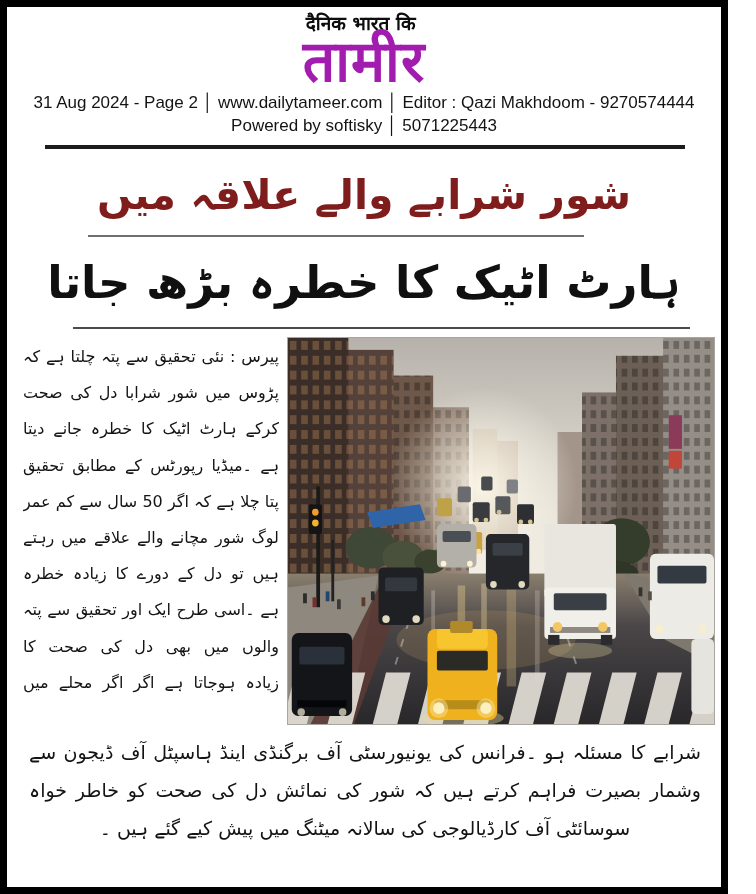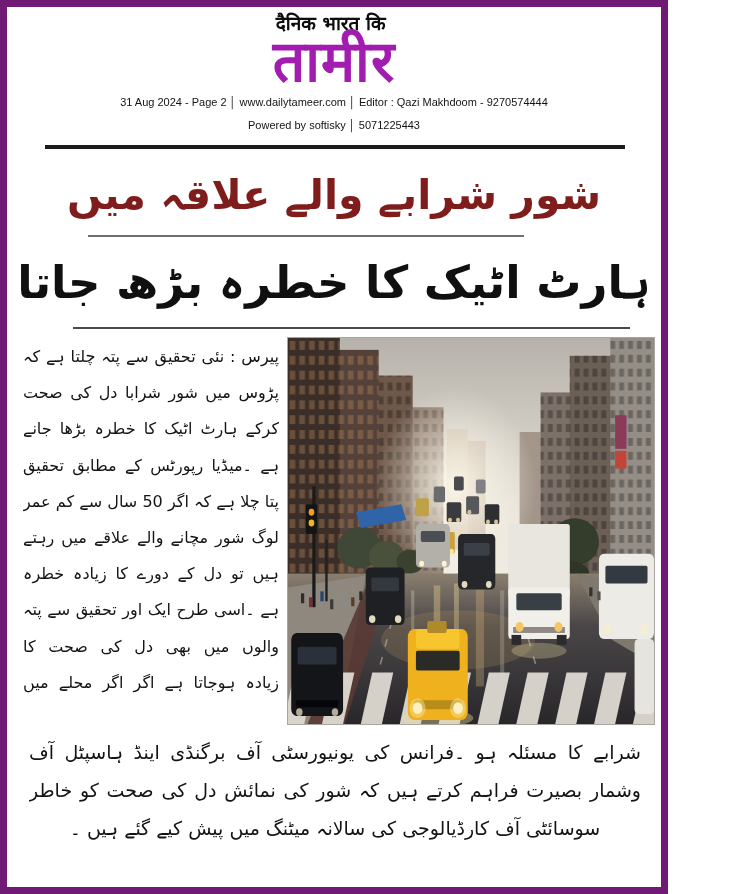--- a/index.html
+++ b/index.html
@@ -1,27 +1,27 @@
 <!DOCTYPE html>
 <html><head>
 <meta charset="utf-8">
 <style>
   html,body { margin:0; padding:0; background:#ffffff; }
   .page {
-    position:relative; width:668px; height:894px; box-sizing:border-box;
-    border:7px solid #701a75; background:#fff; overflow:hidden;
+    position:relative; width:728px; height:894px; box-sizing:border-box;
+    border:7px solid #000000; background:#fff; overflow:hidden;
     font-family:"DejaVu Sans", sans-serif; color:#141414;
   }
   
   .masthead { text-align:center; padding-top:5px; }
   .masthead-inner { display:inline-block; text-align:left; }
   .tagline { font-weight:bold; font-size:19px; color:#0d0d0d; margin:0 0 0 3px; line-height:22px; }
   .title { margin:0; font-weight:bold; font-size:57px; line-height:54px; color:#a21caf; letter-spacing:1px; }
   
-  .infobar { text-align:center; font-size:11px; line-height:23px; color:#131313;
+  .infobar { text-align:center; font-size:17px; line-height:23px; color:#131313;
              font-family:"Liberation Sans", sans-serif; margin-top:3px; }
   .rule-thick { border-top:4px solid #1c1c1c; margin:8px 36px 0 38px; }
   
   .headlines { direction:rtl; }
   .kicker { margin:6px 0 0; text-align:center; font-size:41px; font-weight:bold;
             color:#7f1d1d; line-height:80px; height:80px; overflow:hidden; }
   .rule-kicker { border-top:2px solid #6f6f6f; margin:0 137px 0 81px; }
   .main-headline { margin:2px 0 0; text-align:center; font-size:45px; font-weight:bold;
             color:#101010; line-height:88px; height:88px; overflow:hidden; }
   .rule-main { border-top:2px solid #4a4a4a; margin:0 31px 0 66px; }
@@ -61,21 +61,21 @@
     <h2 class="kicker">شور شرابے والے علاقہ میں</h2>
     <div class="rule-kicker"></div>
     <h2 class="main-headline">ہارٹ اٹیک کا خطرہ بڑھ جاتا ہے، تحقیق</h2>
     <div class="rule-main"></div>
   </section>
 
   <section class="article">
     <div class="left-col">
       <div class="u-line">پیرس : نئی تحقیق سے پتہ چلتا ہے کہ پاس</div>
       <div class="u-line">پڑوس میں شور شرابا دل کی صحت متاثر</div>
-      <div class="u-line">کرکے ہارٹ اٹیک کا خطرہ بڑھا جانے</div>
+      <div class="u-line">کرکے ہارٹ اٹیک کا خطرہ جانے دیتا</div>
       <div class="u-line">ہے ۔میڈیا رپورٹس کے مطابق تحقیق میں</div>
       <div class="u-line">پتا چلا ہے کہ اگر 50 سال سے کم عمر کے</div>
       <div class="u-line">لوگ شور مچانے والے علاقے میں رہتے</div>
       <div class="u-line">ہیں تو دل کے دورے کا زیادہ خطرہ ہوتا</div>
       <div class="u-line">ہے ۔اسی طرح ایک اور تحقیق سے پتہ چلتا</div>
       <div class="u-line">والوں میں بھی دل کی صحت کا خطرہ اور</div>
       <div class="u-line">زیادہ ہوجاتا ہے اگر اگر محلے میں شور</div>
     </div>
 
     <figure class="photo" role="img" style="margin:0 0 0 8px;" aria-label="Overhead view of a busy rain-slicked city avenue: a yellow taxi crosses a zebra crosswalk in the foreground, lanes of oncoming cars and white delivery vans stretch toward a hazy vanishing point between tall buildings, trees and pedestrians line both sidewalks, amber traffic lights glow at left.">

